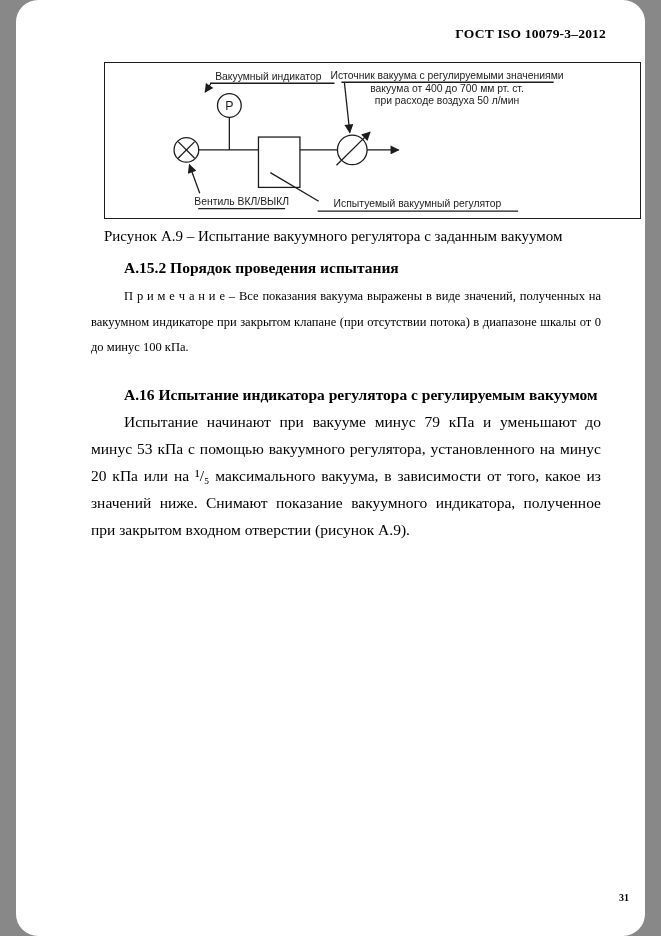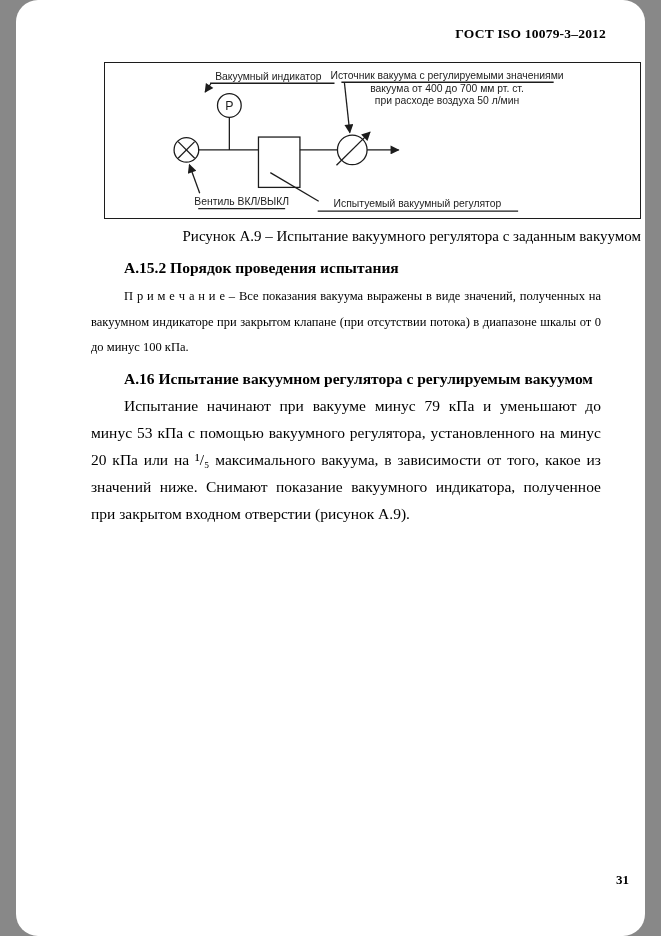--- a/index.html
+++ b/index.html
@@ -38,48 +38,48 @@
   .fig-label {
     font-family: "Liberation Sans", "DejaVu Sans", sans-serif;
     font-size: 10.5px;
     fill: #1c1c1c;
   }
   .caption {
     position: absolute;
     top: 228px;
     left: 88px;
     width: 537px;
-    text-align: right;
+    text-align: left;
     font-size: 15px;
   }
   .text-block {
     position: absolute;
     top: 254px;
     left: 75px;
     width: 510px;
     font-size: 15.5px;
     line-height: 27px;
     text-align: justify;
   }
   .text-block p { margin: 0; text-indent: 33px; }
   .text-block p.h { font-weight: bold; text-align: left; }
   .text-block p.note {
     font-size: 12.5px;
     line-height: 25.5px;
     margin-top: 3px;
-    margin-bottom: 4px;
+    margin-bottom: 20px;
   }
   .page-number {
     position: absolute;
-    top: 872px;
+    top: 892px;
     left: 78px;
     width: 535px;
     text-align: right;
     font-weight: bold;
-    font-size: 13px;
+    font-size: 10px;
   }
 </style>
 </head>
 <body>
 
 <div class="page">
 
   <div class="header">ГОСТ ISO 10079-3–2012</div>
 
   <div class="figure-frame">
@@ -135,19 +135,19 @@
         <text x="314" y="146" text-anchor="middle">Испытуемый вакуумный регулятор</text>
       </g>
     </svg>
   </div>
 
   <div class="caption">Рисунок А.9 – Испытание вакуумного регулятора с заданным вакуумом</div>
 
   <div class="text-block">
     <p class="h">А.15.2 Порядок проведения испытания</p>
     <p class="note">П р и м е ч а н и е  – Все показания вакуума выражены в виде значений, полученных на вакуумном индикаторе при закрытом клапане (при отсутствии потока) в диапазоне шкалы от 0 до минус 100 кПа.</p>
-    <p class="h">А.16 Испытание вакуумном регулятора с регулируемым вакуумом</p>
+    <p class="h">А.16 Испытание индикатора регулятора с регулируемым вакуумом</p>
     <p>Испытание начинают при вакууме минус 79 кПа и уменьшают до минус 53 кПа с помощью вакуумного регулятора, установленного на минус 20 кПа или на ¹/₅ максимального вакуума, в зависимости от того, какое из значений ниже. Снимают показание вакуумного индикатора, полученное при закрытом входном отверстии (рисунок А.9).</p>
   </div>
 
   <div class="page-number">31</div>
 
 </div>
 
 </body></html>

